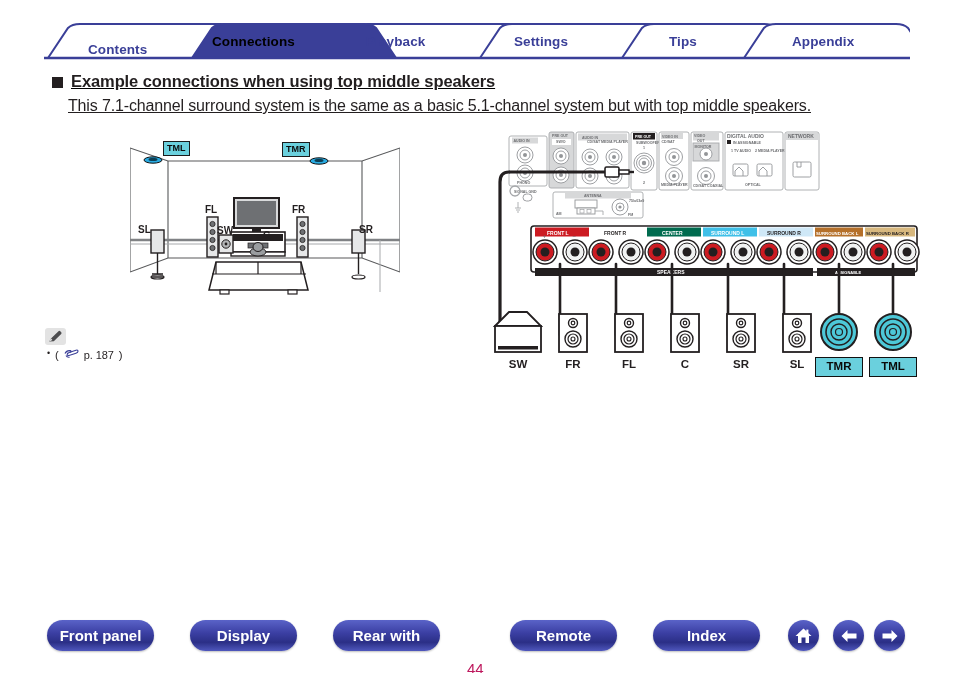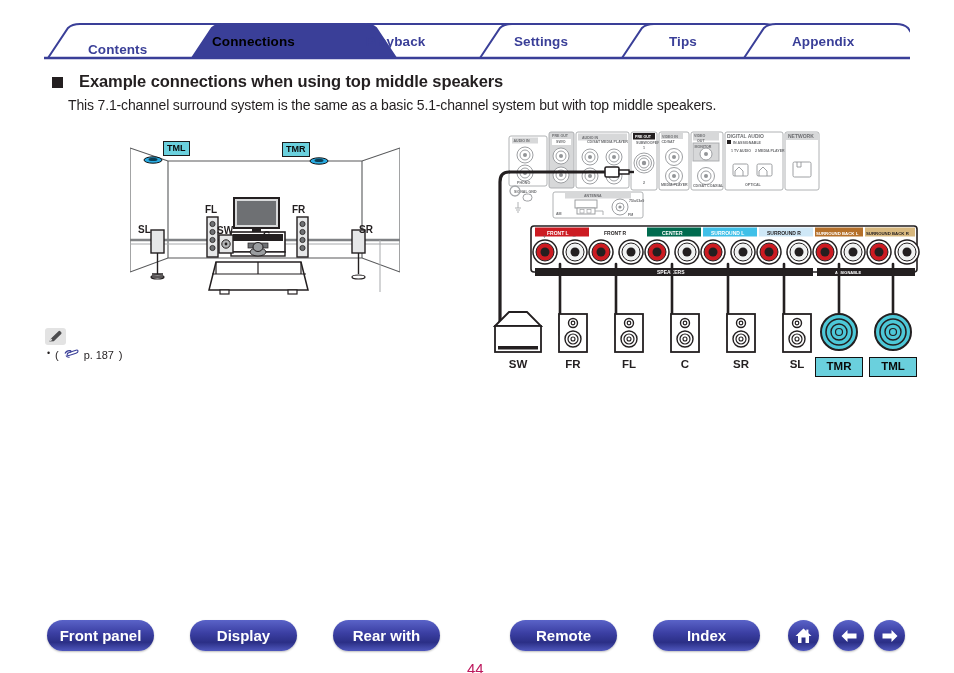--- a/index.html
+++ b/index.html
@@ -23,34 +23,35 @@
     font-size: 13.5px; font-weight: bold;
     color: #3a3f98;
     white-space: nowrap;
     letter-spacing: 0.1px;
   }
   .tab-label.active { color: #000000; }
 
   
   .heading-row {
     position: absolute; left: 52px; top: 72px;
-    display: flex; align-items: center; gap: 16px;
+    display: flex; align-items: center; gap: 8px; text-decoration: underline;
   }
   .heading-square {
     width: 11px; height: 11px; background: #231f20; display: inline-block;
     margin-top: 2px;
   }
   .heading-text {
     font-size: 16.5px; font-weight: bold; color: #231f20;
     letter-spacing: -0.1px;
   }
   .subheading {
     position: absolute; left: 68px; top: 97px;
-    font-size: 14px; color: #231f20;
+    font-size: 16px; color: #231f20;
     letter-spacing: -0.15px;
+    text-decoration: underline;
   }
 
   
   .note-icon {
     position: absolute; left: 45px; top: 328px;
     width: 21px; height: 17px;
     background: #e3e3e3; border-radius: 3px;
   }
   .note-icon svg { position: absolute; left: 3px; top: 2px; }
   .note-line {

